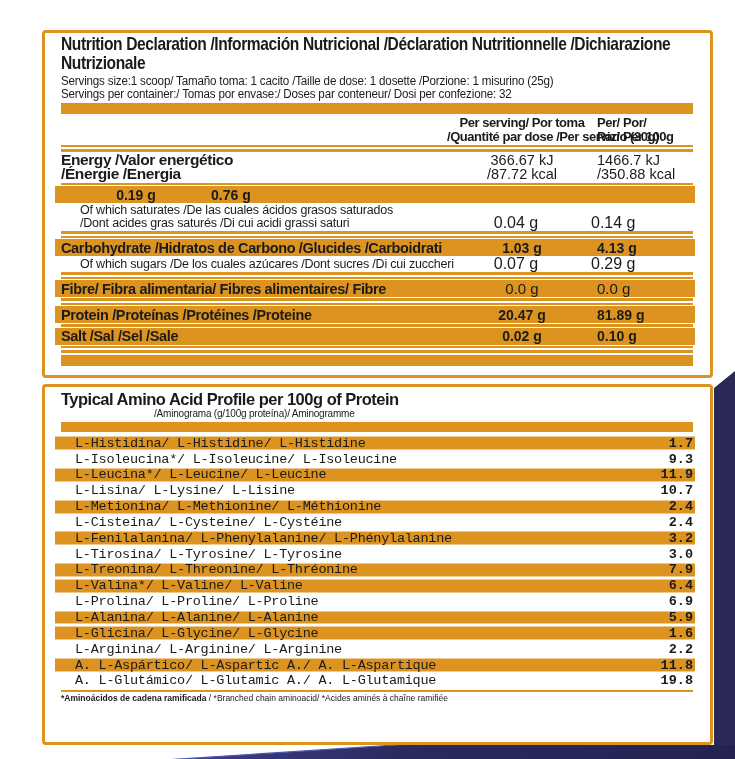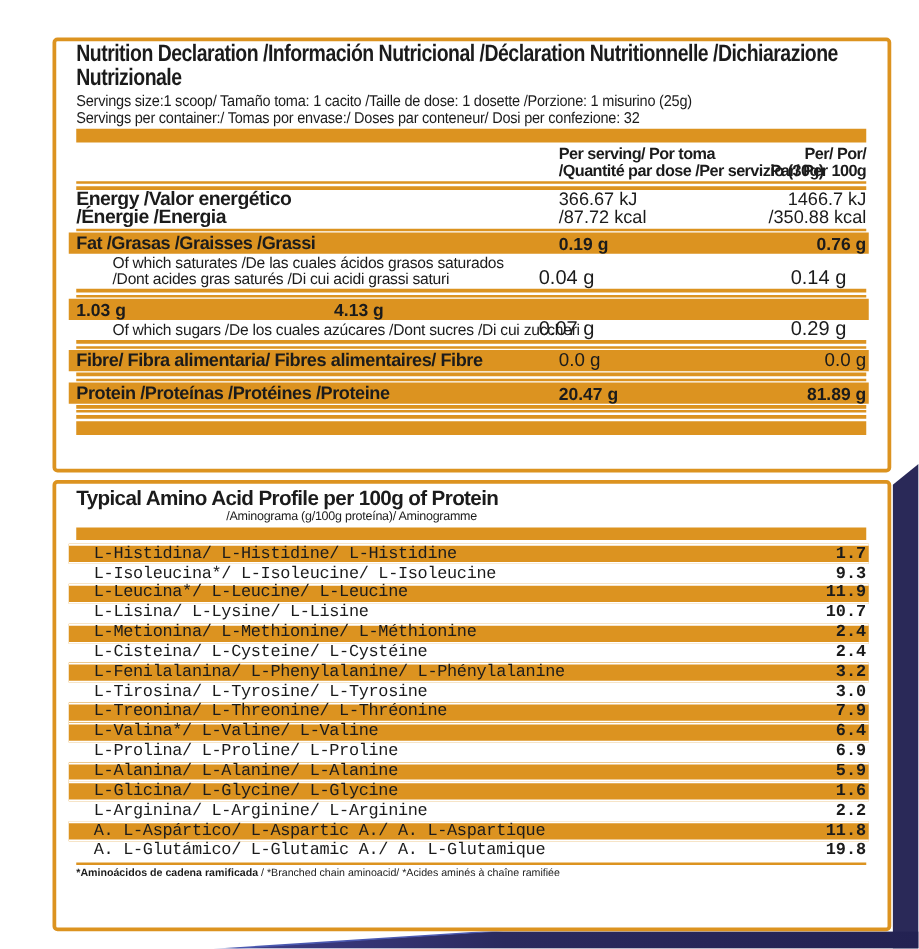--- a/index.html
+++ b/index.html
@@ -25,44 +25,44 @@
   .p1-title{margin:1px 0 0;font-size:19px;font-weight:bold;letter-spacing:-.5px;line-height:1.0;
             transform:scaleX(.82);transform-origin:0 0;width:121.9%;}
   .servings{font-size:12.5px;letter-spacing:-.2px;line-height:1.05;white-space:nowrap;
             transform:scaleX(.93);transform-origin:0 50%;width:107.5%;}
   .servings.first{margin-top:3px;}
   .thick-bar{height:11px;background:var(--orange,#DC9320);margin-top:2px;}
   .panel2 .thick-bar{height:10px;margin-top:3px;}
 
   .hdr-row{display:flex;margin-top:2px;}
   .lbl{flex:1;min-width:0;}
-  .v1{width:150px;text-align:left;white-space:nowrap;}
-  .v2{width:96px;text-align:right;white-space:nowrap;}
+  .v1{width:150px;text-align:center;white-space:nowrap;}
+  .v2{width:96px;white-space:nowrap;}
   .hdr-row .v1 div,.hdr-row .v2 div{font-weight:bold;font-size:13px;letter-spacing:-.45px;line-height:1.05;}
 
   .rule{height:2.5px;background:var(--orange,#DC9320);margin:1px 0;}
   .dbl-rule .rule{margin:0;}
   .dbl-rule{margin:1px 0;}
   .dbl-rule .rule + .rule{margin-top:2px;}
 
   .row{display:flex;}
   .row.energy{align-items:flex-start;}
   .row.energy .lbl{font-weight:bold;font-size:15.5px;letter-spacing:-.4px;line-height:14.5px;white-space:nowrap;}
   .row.energy .v1,.row.energy .v2{font-size:14.5px;line-height:14.5px;}
   .row.band{background:var(--orange,#DC9320);height:17px;align-items:center;
             margin:0 -2px 0 -6px;padding:0 2px 0 6px;}
   .row.band .lbl{font-weight:bold;font-size:14.5px;letter-spacing:-.35px;white-space:nowrap;}
   .row.band .v1,.row.band .v2{font-size:14px;font-weight:bold;}
   .row.band.vreg .v1,.row.band.vreg .v2{font-weight:normal;font-size:15px;}
-  .row.sub{align-items:flex-end;margin:1px 16px;}
+  .row.sub{align-items:flex-end;margin:1px 6px;}
   .row.sub .lbl{font-size:12.5px;letter-spacing:-.2px;line-height:13px;padding-left:13px;white-space:nowrap;}
   .row.sub .v1,.row.sub .v2{font-size:16px;line-height:14px;}
 
   .p2-title{margin:4px 0 0;font-size:16.5px;font-weight:bold;letter-spacing:-.5px;line-height:1.05;}
-  .p2-sub{font-size:10px;letter-spacing:-.2px;margin-left:120px;line-height:1.1;}
+  .p2-sub{font-size:10px;letter-spacing:-.2px;margin-left:93px;line-height:1.1;}
   .amino-rows{margin-top:3px;}
   .amino-row{display:flex;height:15.85px;align-items:center;margin:0 -2px 0 -6px;padding:0 2px 0 6px;font-family:Liberation Mono, monospace;}
   .amino-row .al{flex:1;font-size:13.5px;letter-spacing:-.25px;padding-left:14px;white-space:nowrap;}
   .amino-row .av{font-size:13.5px;font-weight:bold;text-align:right;}
   .amino-row.orange{background:var(--orange,#DC9320);
                     box-shadow:inset 0 1.5px 0 #fff,inset 0 -1.5px 0 #fff;}
   .foot-rule{margin-top:1px;}
   .footnote{font-size:8.5px;margin-top:2px;line-height:1.15;}
   .fn-bold{font-weight:bold;}
 </style>
@@ -107,37 +107,37 @@
             <div>366.67 kJ</div>
             <div>/87.72 kcal</div>
           </div>
           <div class="v2">
             <div>1466.7 kJ</div>
             <div>/350.88 kcal</div>
           </div>
         </div>
         <div class="rule"></div>
         <div class="row band">
-          <div class="lbl">Fat /Grasas /Graisses /Grassi</div>
           <div class="v1">0.19 g</div>
           <div class="v2">0.76 g</div>
         </div>
         <div class="row sub">
           <div class="lbl">
             <div>Of which saturates /De las cuales ácidos grasos saturados</div>
             <div>/Dont acides gras saturés /Di cui acidi grassi saturi</div>
           </div>
           <div class="v1">0.04 g</div>
           <div class="v2">0.14 g</div>
         </div>
         <div class="dbl-rule">
           <div class="rule"></div>
           <div class="rule"></div>
         </div>
         <div class="row band">
+          <div class="lbl">Carbohydrate /Hidratos de Carbono /Glucides /Carboidrati</div>
           <div class="v1">1.03 g</div>
           <div class="v2">4.13 g</div>
         </div>
         <div class="row sub">
           <div class="lbl">
             <div>Of which sugars /De los cuales azúcares /Dont sucres /Di cui zuccheri</div>
           </div>
           <div class="v1">0.07 g</div>
           <div class="v2">0.29 g</div>
         </div>
@@ -153,20 +153,25 @@
         <div class="dbl-rule">
           <div class="rule"></div>
           <div class="rule"></div>
         </div>
         <div class="row band">
           <div class="lbl">Protein /Proteínas /Protéines /Proteine</div>
           <div class="v1">20.47 g</div>
           <div class="v2">81.89 g</div>
         </div>
         <div class="rule"></div>
+        <div class="row band">
+          <div class="lbl">Salt /Sal /Sel /Sale</div>
+          <div class="v1">0.02 g</div>
+          <div class="v2">0.10 g</div>
+        </div>
       </div>
 
     <div class="dbl-rule">
       <div class="rule"></div>
       <div class="rule"></div>
     </div>
     <div class="thick-bar"></div>
   </section>
 
   <section class="panel panel2">

